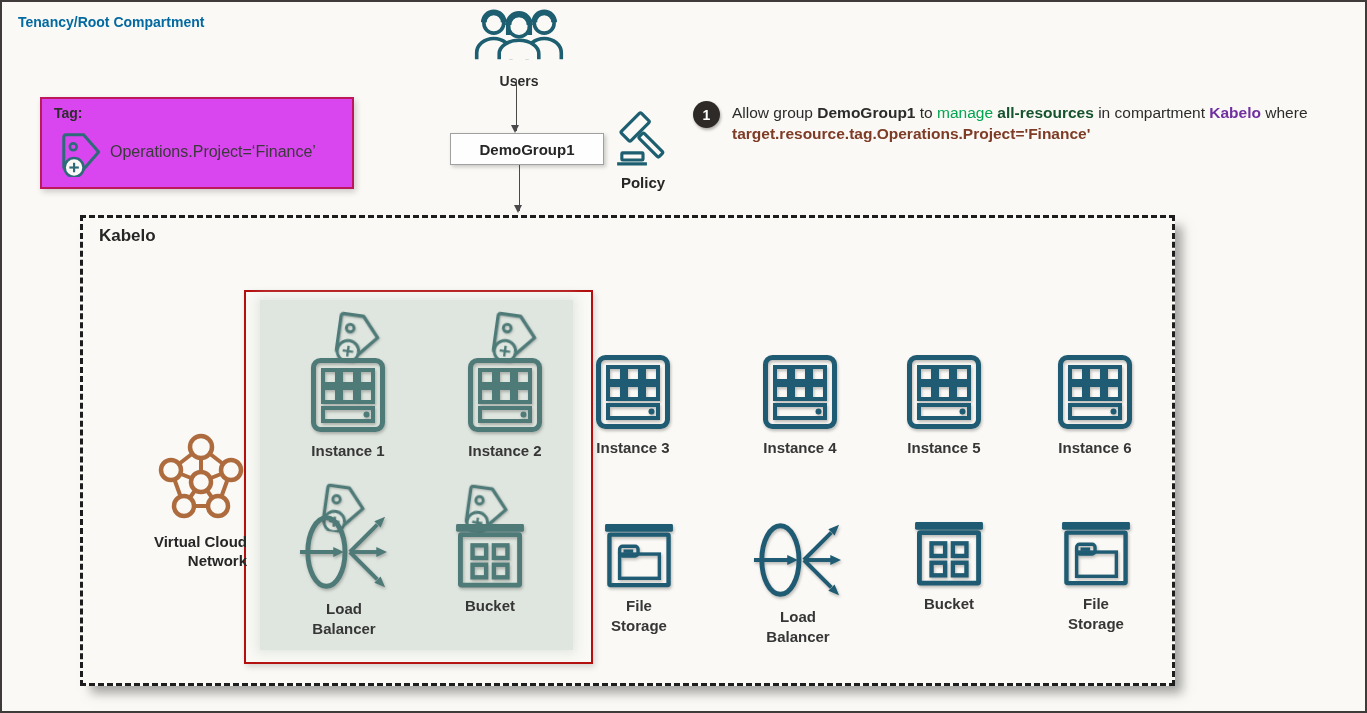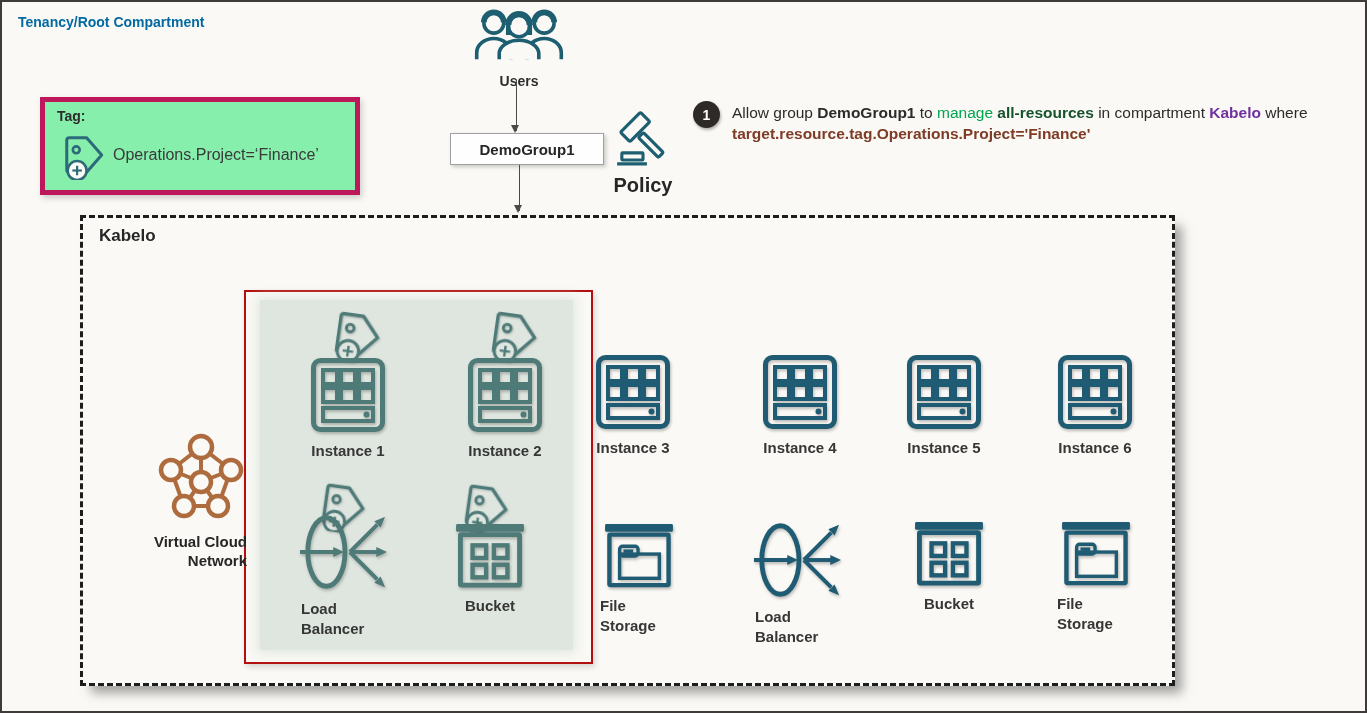--- a/index.html
+++ b/index.html
@@ -5,35 +5,35 @@
   html,body{margin:0;padding:0;background:#e8e8e8;}
   .canvas{
     position:relative;width:1363px;height:709px;margin:0;
     background:#faf9f5;border:2px solid #3f3b3a;overflow:hidden;
     font-family:"Liberation Sans",sans-serif;color:#2d2d2d;
   }
   .abs{position:absolute;}
   .page-title{left:16px;top:12px;font-size:14px;font-weight:700;color:#0369a1;}
 
   
-  .tag-legend{left:38px;top:95px;width:310px;height:88px;border:5px solid #be185d;background:#86efac;box-shadow:2px 3px 6px rgba(0,0,0,.18);}
+  .tag-legend{left:38px;top:95px;width:310px;height:88px;border:2px solid #be185d;background:#d946ef;box-shadow:2px 3px 6px rgba(0,0,0,.18);}
   .tag-legend .heading{position:absolute;left:12px;top:6px;font-size:14px;font-weight:700;}
   .tag-legend .tag-ic{position:absolute;left:14px;top:28px;color:#2d6b7a;--iconbg:#faf9f5;}
   .tag-legend .value{position:absolute;left:68px;top:44px;font-size:16px;font-weight:400;color:#3a3a3a;}
 
   
   .users-block{left:467px;top:5px;width:100px;text-align:center;}
   .users-block .lbl{font-size:14px;font-weight:700;margin-top:8px;}
   .varrow{width:0;border-left:1.7px solid #4a4a4a;}
   .varrow::after{content:'';position:absolute;bottom:-2px;left:-5.7px;border:4.8px solid transparent;border-top:8px solid #4a4a4a;border-bottom:0;}
   .group-box{left:448px;top:131px;width:152px;height:30px;background:#fefefe;border:1.4px solid #a0a0a0;
     box-shadow:2px 2px 4px rgba(0,0,0,.2);display:flex;align-items:center;justify-content:center;
     font-size:15px;font-weight:700;color:#262626;}
   .policy-block{left:608px;top:106px;width:66px;text-align:center;color:#1d5f70;}
-  .policy-block .lbl{font-size:20px;font-weight:700;color:#262626;margin-top:2px;}
+  .policy-block .lbl{font-size:15px;font-weight:700;color:#262626;margin-top:2px;}
 
   
   .badge{left:691px;top:99px;width:27px;height:27px;border-radius:50%;background:#2e2a28;color:#fff;
     display:flex;align-items:center;justify-content:center;font-size:14px;font-weight:700;box-shadow:1px 2px 3px rgba(0,0,0,.3);}
   .statement{left:730px;top:101px;width:632px;font-size:15.5px;line-height:20.5px;color:#2b2b2b;}
   .statement b{font-weight:700;}
   .seg-green{color:#00a550;font-weight:400;}
   .seg-red{color:#14532d;font-weight:700;}
   .seg-purple{color:#7030a0;font-weight:700;}
   .seg-brown{color:#7e3b26;font-weight:700;}
@@ -43,21 +43,21 @@
     box-shadow:9px 9px 10px -2px rgba(90,90,90,.55);}
   .kabelo .lbl{position:absolute;left:16px;top:8px;font-size:17px;font-weight:700;color:#262626;}
 
   
   .tagged-box{left:242px;top:288px;width:345px;height:370px;border:2.4px solid #b30f0f;box-shadow:2px 3px 6px rgba(0,0,0,.15);}
   .green-panel{left:258px;top:298px;width:313px;height:350px;background:#dfe6df;box-shadow:0 0 10px 3px rgba(223,230,223,.9);}
 
   
   .res{position:absolute;width:110px;display:flex;flex-direction:column;align-items:center;}
   .res .main{filter:drop-shadow(1.5px 2px 1.5px rgba(70,70,70,.35));}
-  .res .lbl{font-size:15px;font-weight:700;color:#363636;line-height:1.32;margin-top:8px;}
+  .res .lbl{font-size:15px;font-weight:700;color:#363636;text-align:center;line-height:1.32;margin-top:8px;}
   .c-tagged{color:#4e7a78;--iconbg:#dfe6df;}
   .c-plain{color:#1f5b72;}
   .tag-badge{position:absolute;transform:rotate(8deg);filter:drop-shadow(1px 1.5px 1px rgba(70,70,70,.3));}
   .vcn-block{left:115px;top:430px;width:130px;text-align:right;color:#ae6c3e;}
   .vcn-block .lbl{font-size:15px;font-weight:700;color:#262626;line-height:1.25;margin-top:5px;}
 </style>
 </head>
 <body>
 
 <svg width="0" height="0" style="position:absolute">

